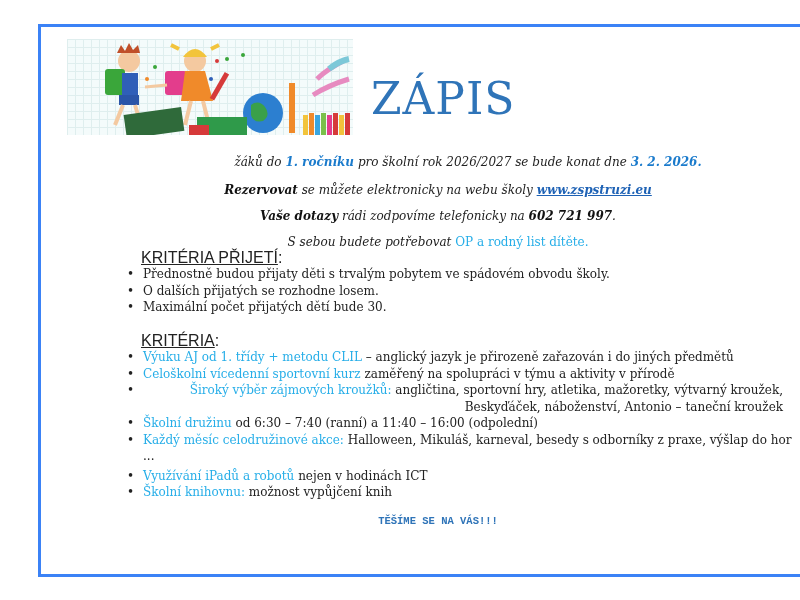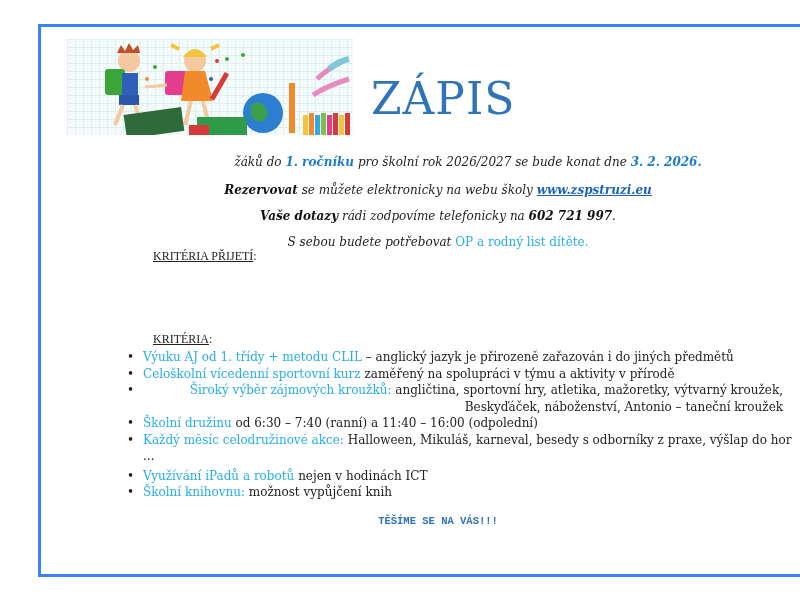--- a/index.html
+++ b/index.html
@@ -13,21 +13,21 @@
      background-image: linear-gradient(#dfeeee 1px, transparent 1px), linear-gradient(90deg, #dfeeee 1px, transparent 1px);
      background-size: 8px 8px; }
   .title { position: absolute; left: 330px; top: 46px; font-family: "DejaVu Serif", serif;
            font-size: 44px; color: #2f74b8; letter-spacing: 1px; }
   .center-line { position: absolute; left: 0; width: 794px; text-align: center;
                  font-size: 12px; font-style: italic; font-family: "DejaVu Serif", serif; }
   .hl { color: #1b7bcc; font-weight: bold; }
   .b { font-weight: bold; color: #111; }
   .link { color: #1e62b5; font-weight: bold; text-decoration: underline; }
   .cyan { color: #27aee8; }
-  .section { position: absolute; left: 112px; font-size: 12px; font-family: Liberation Serif, serif; }
+  .section { position: absolute; left: 100px; font-size: 16px; font-family: Liberation Sans, sans-serif; }
   .heading { text-decoration: underline; }
   ul.blist { position: absolute; left: 84px; margin: 0; padding: 0; list-style: none;
              font-size: 12px; font-family: "DejaVu Serif", serif; line-height: 16.5px; }
   ul.blist li { position: relative; padding-left: 18px; }
   ul.blist li::before { content: "•"; position: absolute; left: 2px; top: 0; }
   .footer { position: absolute; left: 0; width: 794px; top: 488px; text-align: center;
             font-family: Liberation Mono, monospace; font-weight: bold; font-size: 10.5px; color: #2f74b8; }
 </style>
 </head>
 <body>
@@ -104,20 +104,25 @@
   </div>
 
   <div class="center-line" style="top:208px;">
     <span>S sebou budete potřebovat </span><span class="cyan" style="font-style:normal;">OP a rodný list dítěte.</span>
   </div>
 
   <div class="section" style="top:222px;">
     <span class="heading">KRITÉRIA PŘIJETÍ</span><span>:</span>
   </div>
 
+  <ul class="blist" style="top:239px;">
+    <li>Přednostně budou přijaty děti s trvalým pobytem ve spádovém obvodu školy.</li>
+    <li>O dalších přijatých se rozhodne losem.</li>
+    <li>Maximální počet přijatých dětí bude 30.</li>
+  </ul>
 
   <div class="section" style="top:305px;">
     <span class="heading">KRITÉRIA</span><span>:</span>
   </div>
 
   <ul class="blist" style="top:322px; width:680px;">
     <li><span class="cyan">Výuku AJ od 1. třídy + metodu CLIL</span><span> – anglický jazyk je přirozeně zařazován i do jiných předmětů</span></li>
     <li><span class="cyan">Celoškolní vícedenní sportovní kurz</span><span> zaměřený na spolupráci v týmu a aktivity v přírodě</span></li>
     <li style="width:640px;text-align:right;"><span class="cyan">Široký výběr zájmových kroužků:</span><span> angličtina, sportovní hry, atletika, mažoretky, výtvarný kroužek, Beskyďáček, náboženství, Antonio – taneční kroužek</span></li>
     <li><span class="cyan">Školní družinu</span><span> od 6:30 – 7:40 (ranní) a 11:40 – 16:00 (odpolední)</span></li>

